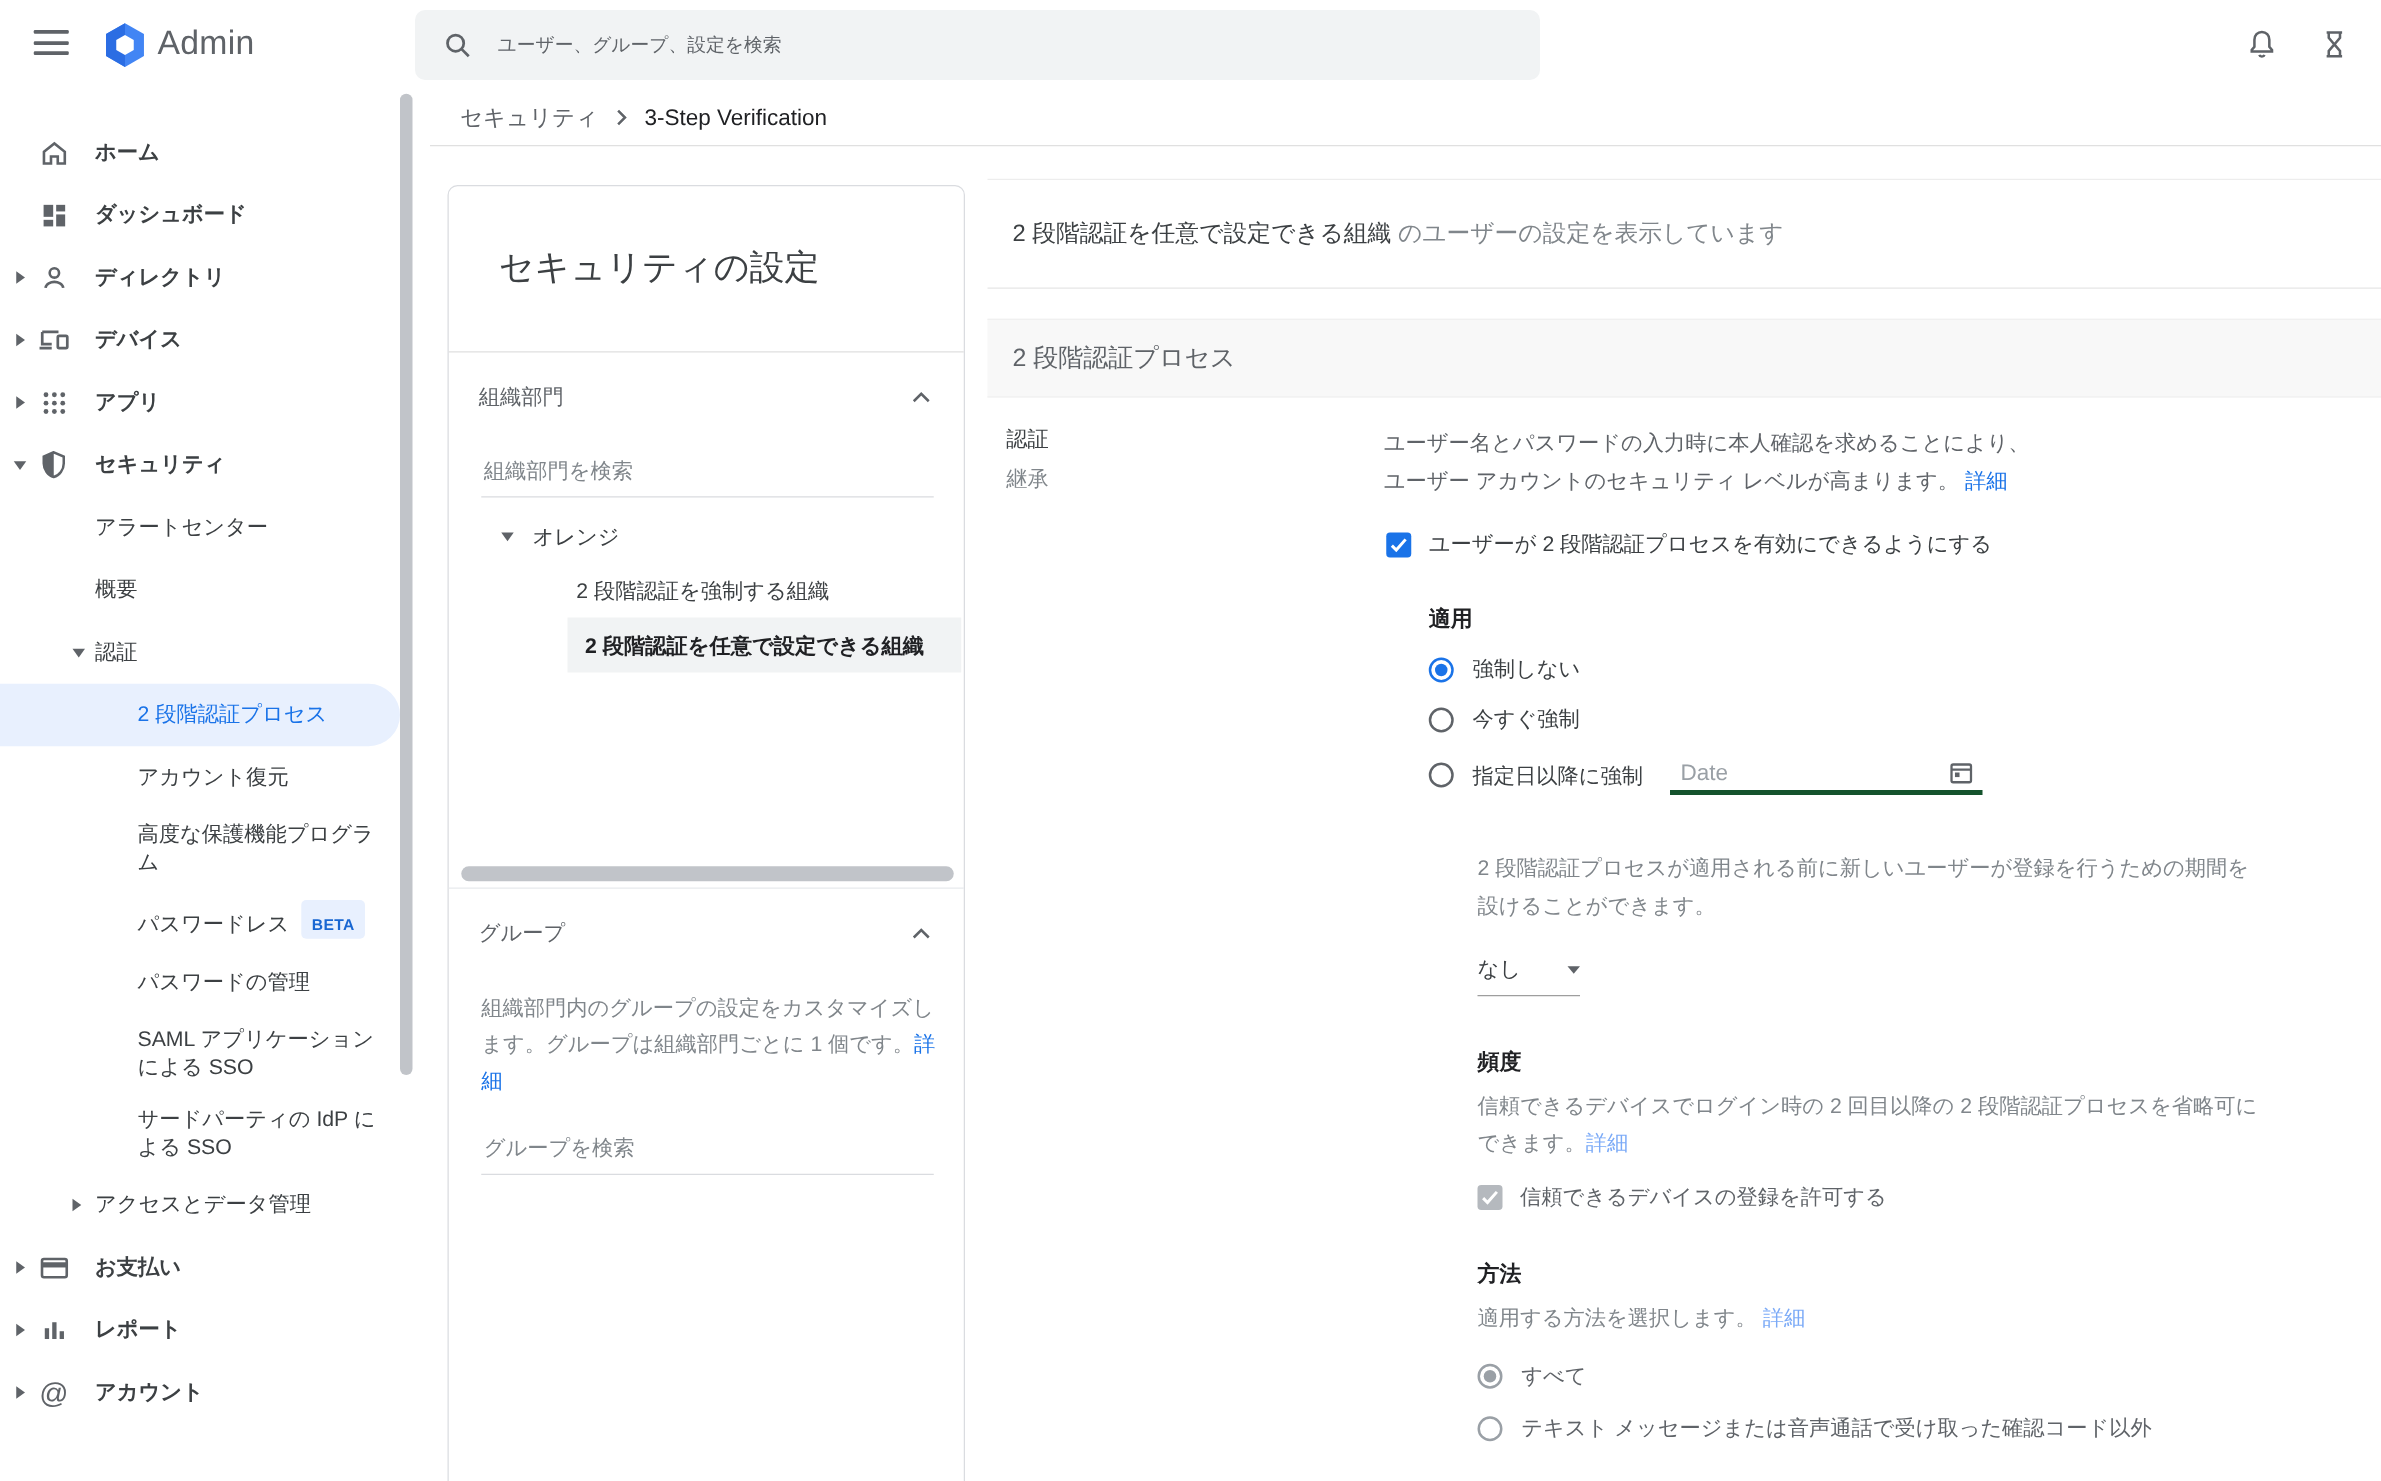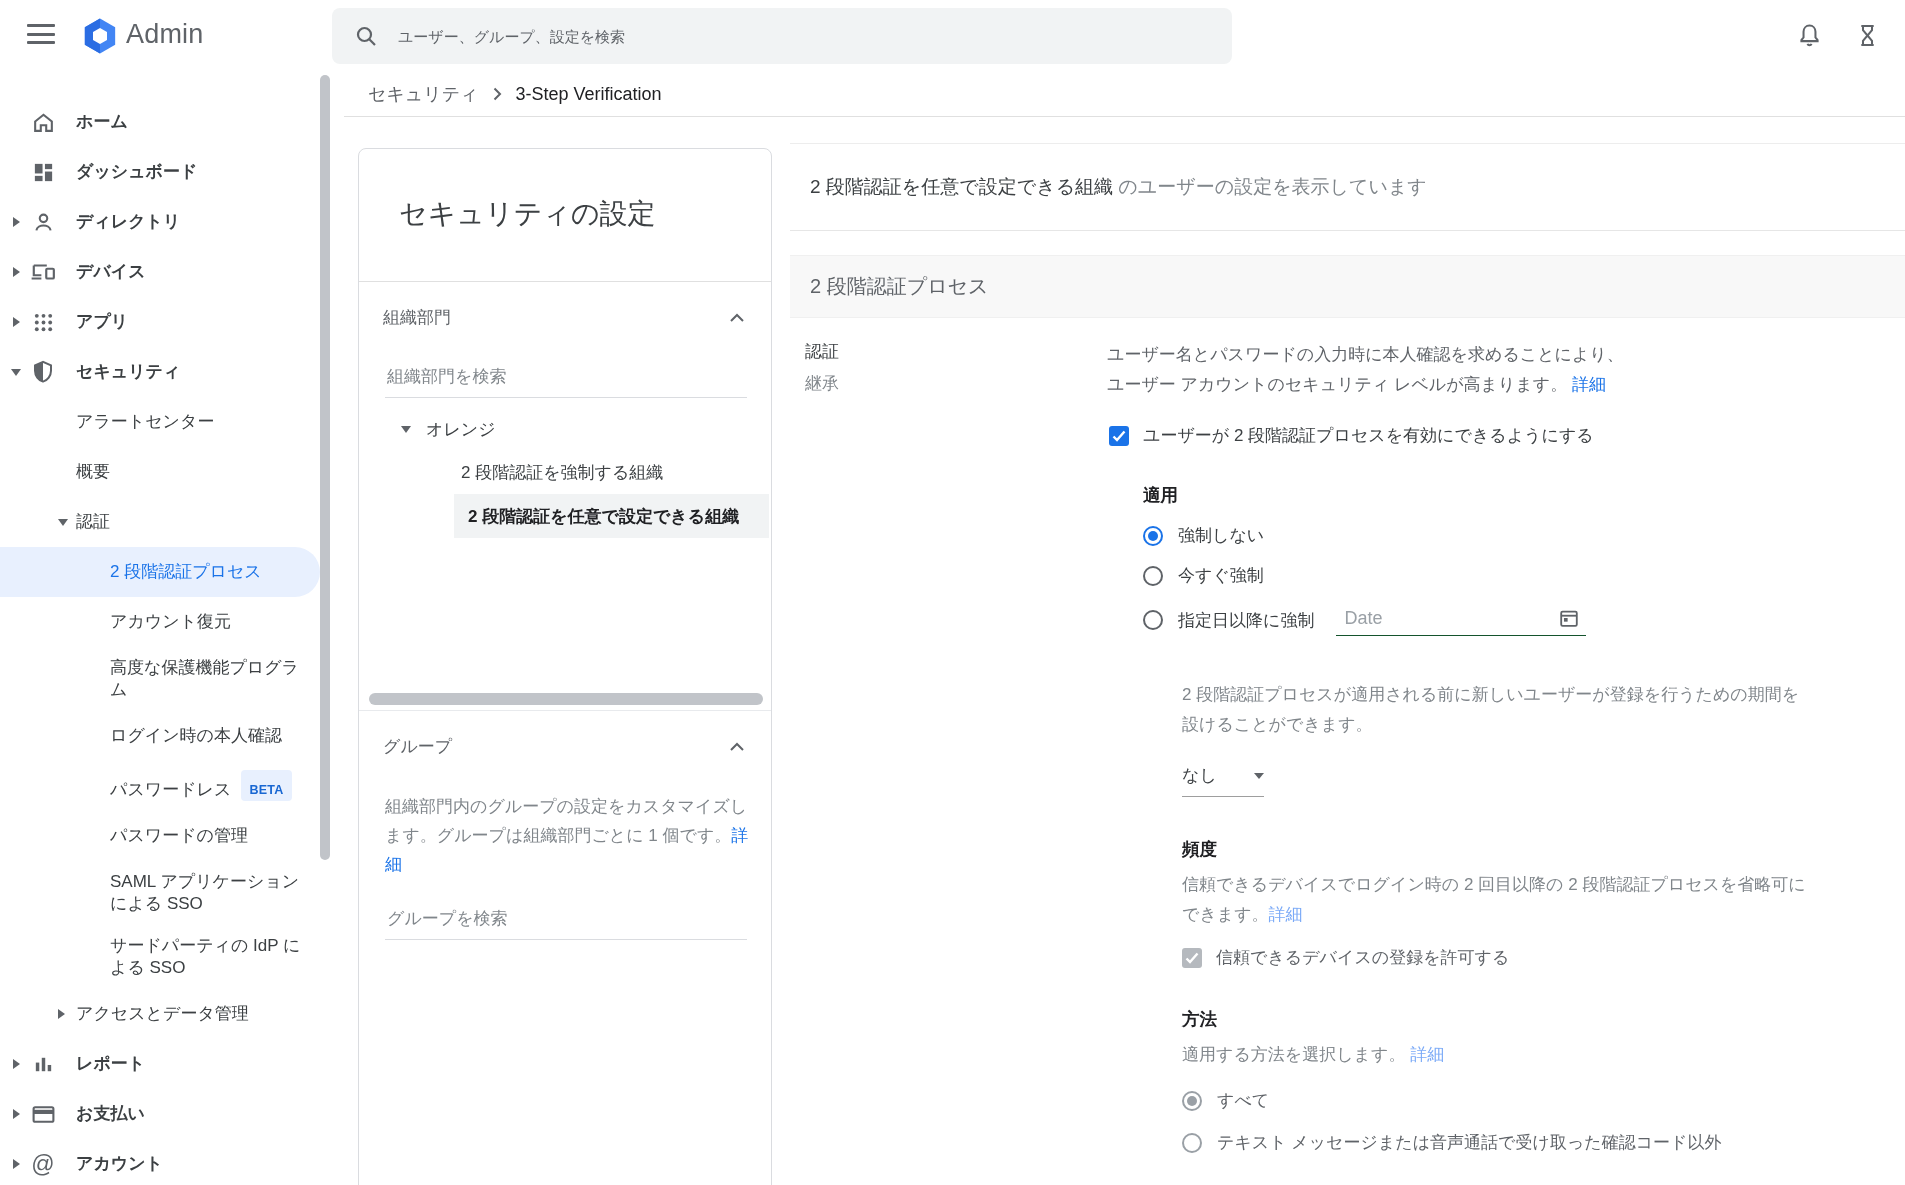--- a/index.html
+++ b/index.html
@@ -82,21 +82,21 @@
   .hblock { margin-left:36px; margin-top:36px; }
   .hblock h4, .sblock h4 { font-size:17.5px; color:#202124; font-weight:bold; }
   .radio-row { display:flex; align-items:center; margin-top:17px; }
   .radio { width:20px; height:20px; border-radius:50%; border:2px solid #5f6368; flex:0 0 auto; position:relative; cursor:pointer; }
   .radio.on { border-color:#1a73e8; }
   .radio.on::after { content:""; position:absolute; left:3px; top:3px; width:10px; height:10px; border-radius:50%; background:#1a73e8; }
   .radio.dis { border-color:#9aa0a6; cursor:default; }
   .radio.dis.on-gray::after { content:""; position:absolute; left:3px; top:3px; width:10px; height:10px; border-radius:50%; background:#9aa0a6; }
   .radio-row .lbl { margin-left:15px; color:#3c4043; }
   .radio-row .lbl.gray { color:#5f6368; }
-  .datebox { position:relative; margin-left:22px; width:250px; height:32px; border-bottom:1px solid #14532d; }
+  .datebox { position:relative; margin-left:22px; width:250px; height:32px; border-bottom:4px solid #14532d; }
   .datebox input { border:none; outline:none; background:transparent; width:200px; font-size:18px; color:#3c4043; padding:4px 0 0 8px; font-family:inherit; }
   .datebox input::placeholder { color:#9aa0a6; opacity:1; }
   .datebox .cal { position:absolute; right:6px; top:3px; cursor:pointer; }
   .sblock { margin-left:75px; margin-top:44px; }
   .sblock .desc { margin-top:9px; }
   .dropdown { margin-top:24px; width:82px; display:flex; align-items:center; justify-content:space-between; border-bottom:1px solid #9e9e9e; padding-bottom:9px; cursor:pointer; }
   .dropdown .val { color:#3c4043; }
   .dd-arr { width:0; height:0; border-left:5px solid transparent; border-right:5px solid transparent; border-top:6px solid #5f6368; }
   .sblock .cb-row { margin-left:0; margin-top:16px; }
   .sblock .cb-row .lbl { color:#5f6368; }
@@ -233,61 +233,58 @@
   <div class="s-row lvl3 selected">
       <span class="lbl">2 段階認証プロセス</span>
     </div>
   <div class="s-row lvl3">
       <span class="lbl">アカウント復元</span>
     </div>
   <div class="s-row lvl3 tall">
       <span class="lbl">高度な保護機能プログラム</span>
     </div>
   <div class="s-row lvl3">
-      <span class="lbl">ログイン時の本人確認</span>
-    </div>
-  <div class="s-row lvl3">
     <span class="lbl"><span>パスワードレス</span><span class="badge">BETA</span></span>
   </div>
   <div class="s-row lvl3">
       <span class="lbl">パスワードの管理</span>
     </div>
   <div class="s-row lvl3 tall">
       <span class="lbl">SAML アプリケーションによる SSO</span>
     </div>
   <div class="s-row lvl3 tall">
       <span class="lbl">サードパーティの IdP による SSO</span>
     </div>
 
   <div class="s-row lvl2">
     <span class="arr-r"></span>
     <span class="lbl">アクセスとデータ管理</span>
+  </div>
+
+  <div class="s-row top">
+    <span class="arr-r"></span>
+    <span class="s-icon">
+      <svg width="25" height="25" viewBox="0 0 24 24">
+          <rect x="2.5" y="5" width="19" height="14" rx="1.5" fill="none" stroke="#5f6368" stroke-width="2"></rect>
+          <rect x="2.5" y="7.5" width="19" height="4" fill="#5f6368"></rect>
+        </svg>
+    </span>
+      <span class="lbl">お支払い</span>
   </div>
 
   <div class="s-row top">
     <span class="arr-r"></span>
     <span class="s-icon">
       <svg width="23" height="23" viewBox="0 0 24 24" fill="#5f6368">
           <rect x="4" y="10" width="3.6" height="9"></rect>
           <rect x="10.2" y="5" width="3.6" height="14"></rect>
           <rect x="16.4" y="12.5" width="3.6" height="6.5"></rect>
         </svg>
     </span>
       <span class="lbl">レポート</span>
-  </div>
-
-  <div class="s-row top">
-    <span class="arr-r"></span>
-    <span class="s-icon">
-      <svg width="25" height="25" viewBox="0 0 24 24">
-          <rect x="2.5" y="5" width="19" height="14" rx="1.5" fill="none" stroke="#5f6368" stroke-width="2"></rect>
-          <rect x="2.5" y="7.5" width="19" height="4" fill="#5f6368"></rect>
-        </svg>
-    </span>
-      <span class="lbl">お支払い</span>
   </div>
 
   <div class="s-row top">
     <span class="arr-r"></span>
     <span class="s-icon">
         <span class="at-glyph">@</span>
       </span>
     <span class="lbl">アカウント</span>
   </div>
 </div>

